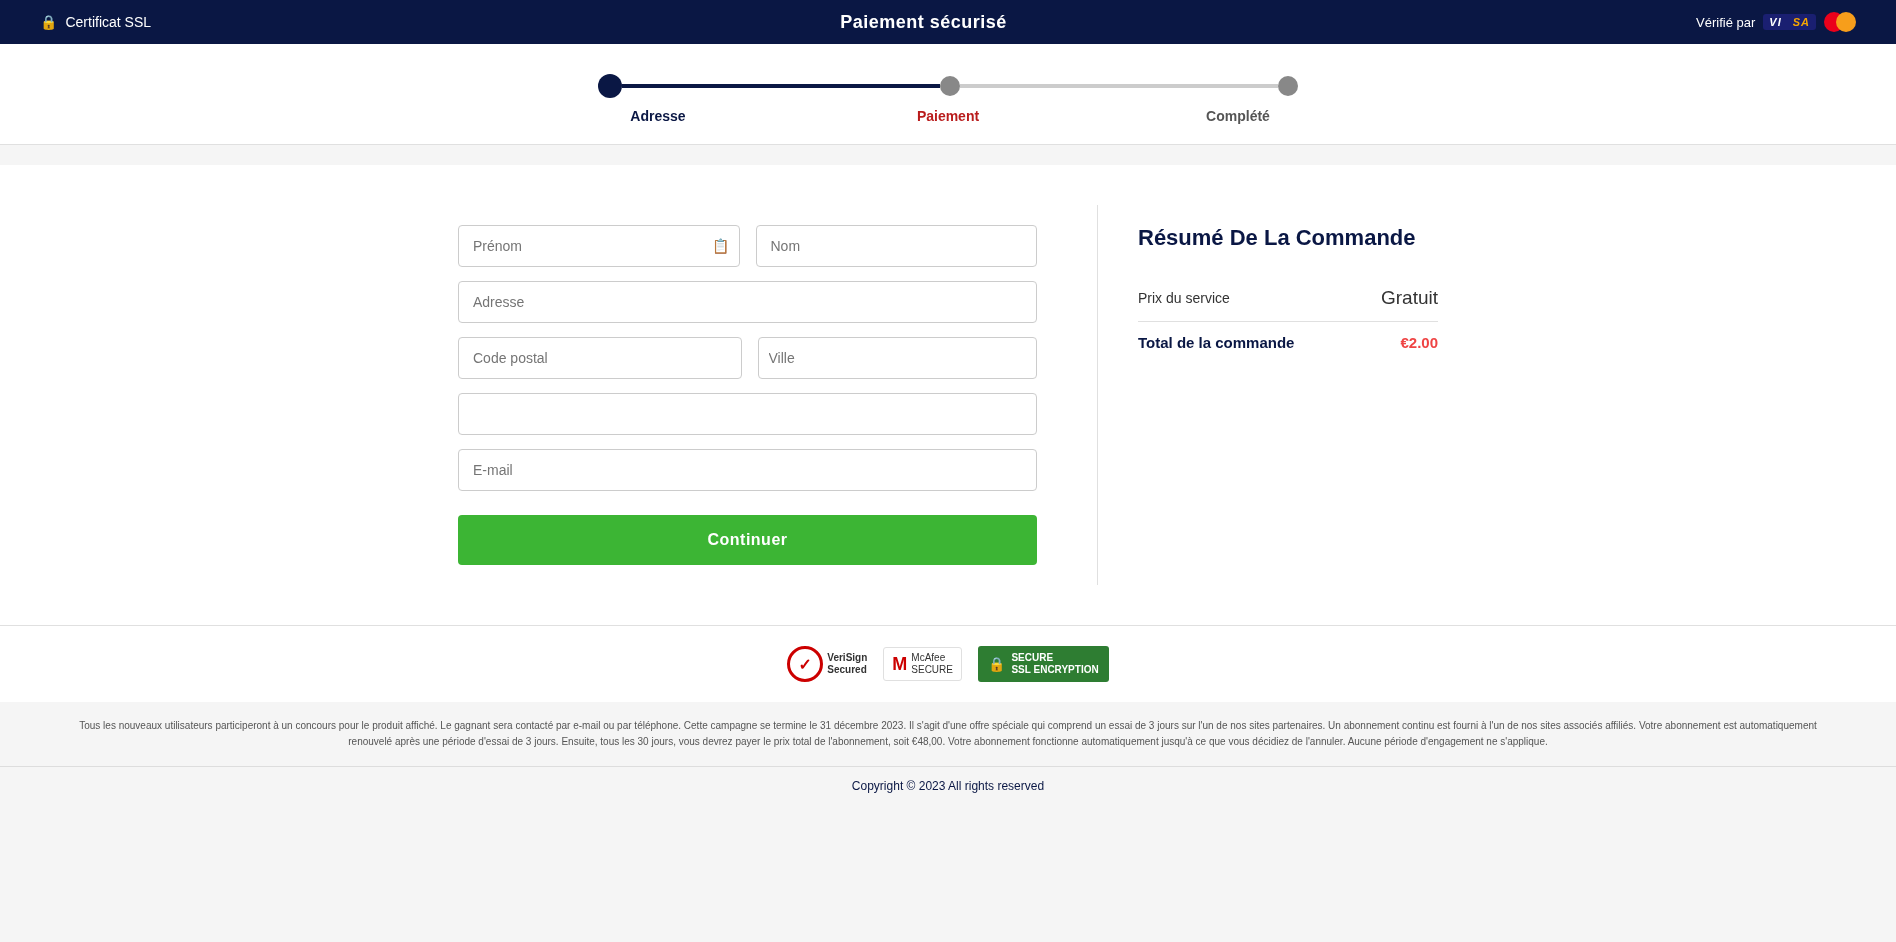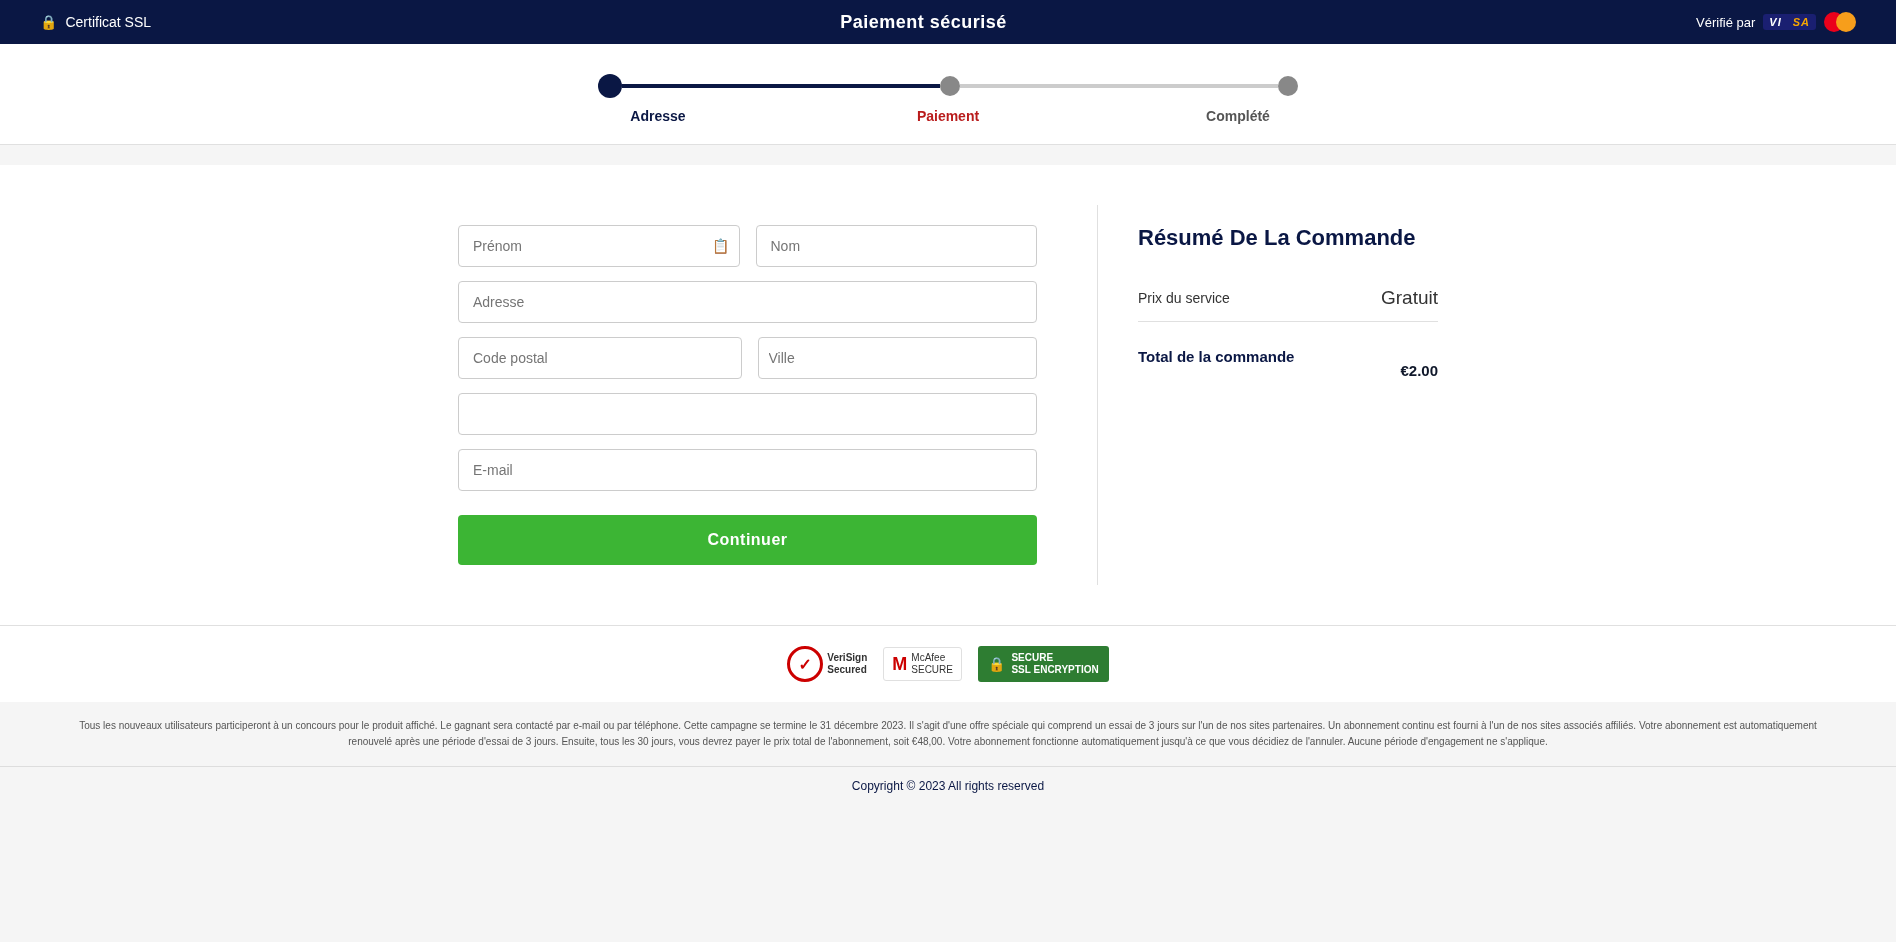--- a/index.html
+++ b/index.html
@@ -220,22 +220,21 @@
       color: #333;
     }
     .summary-total-label {
       font-size: 15px;
       font-weight: bold;
       color: #0a1744;
     }
     .summary-total-value {
       font-size: 15px;
       font-weight: bold;
-      color: #0f172a;
-      margin-top: 28px;
+      color: #ef4444;
     }
 
     
     .footer-badges {
       background: white;
       display: flex;
       justify-content: center;
       align-items: center;
       padding: 20px;
       gap: 16px;

